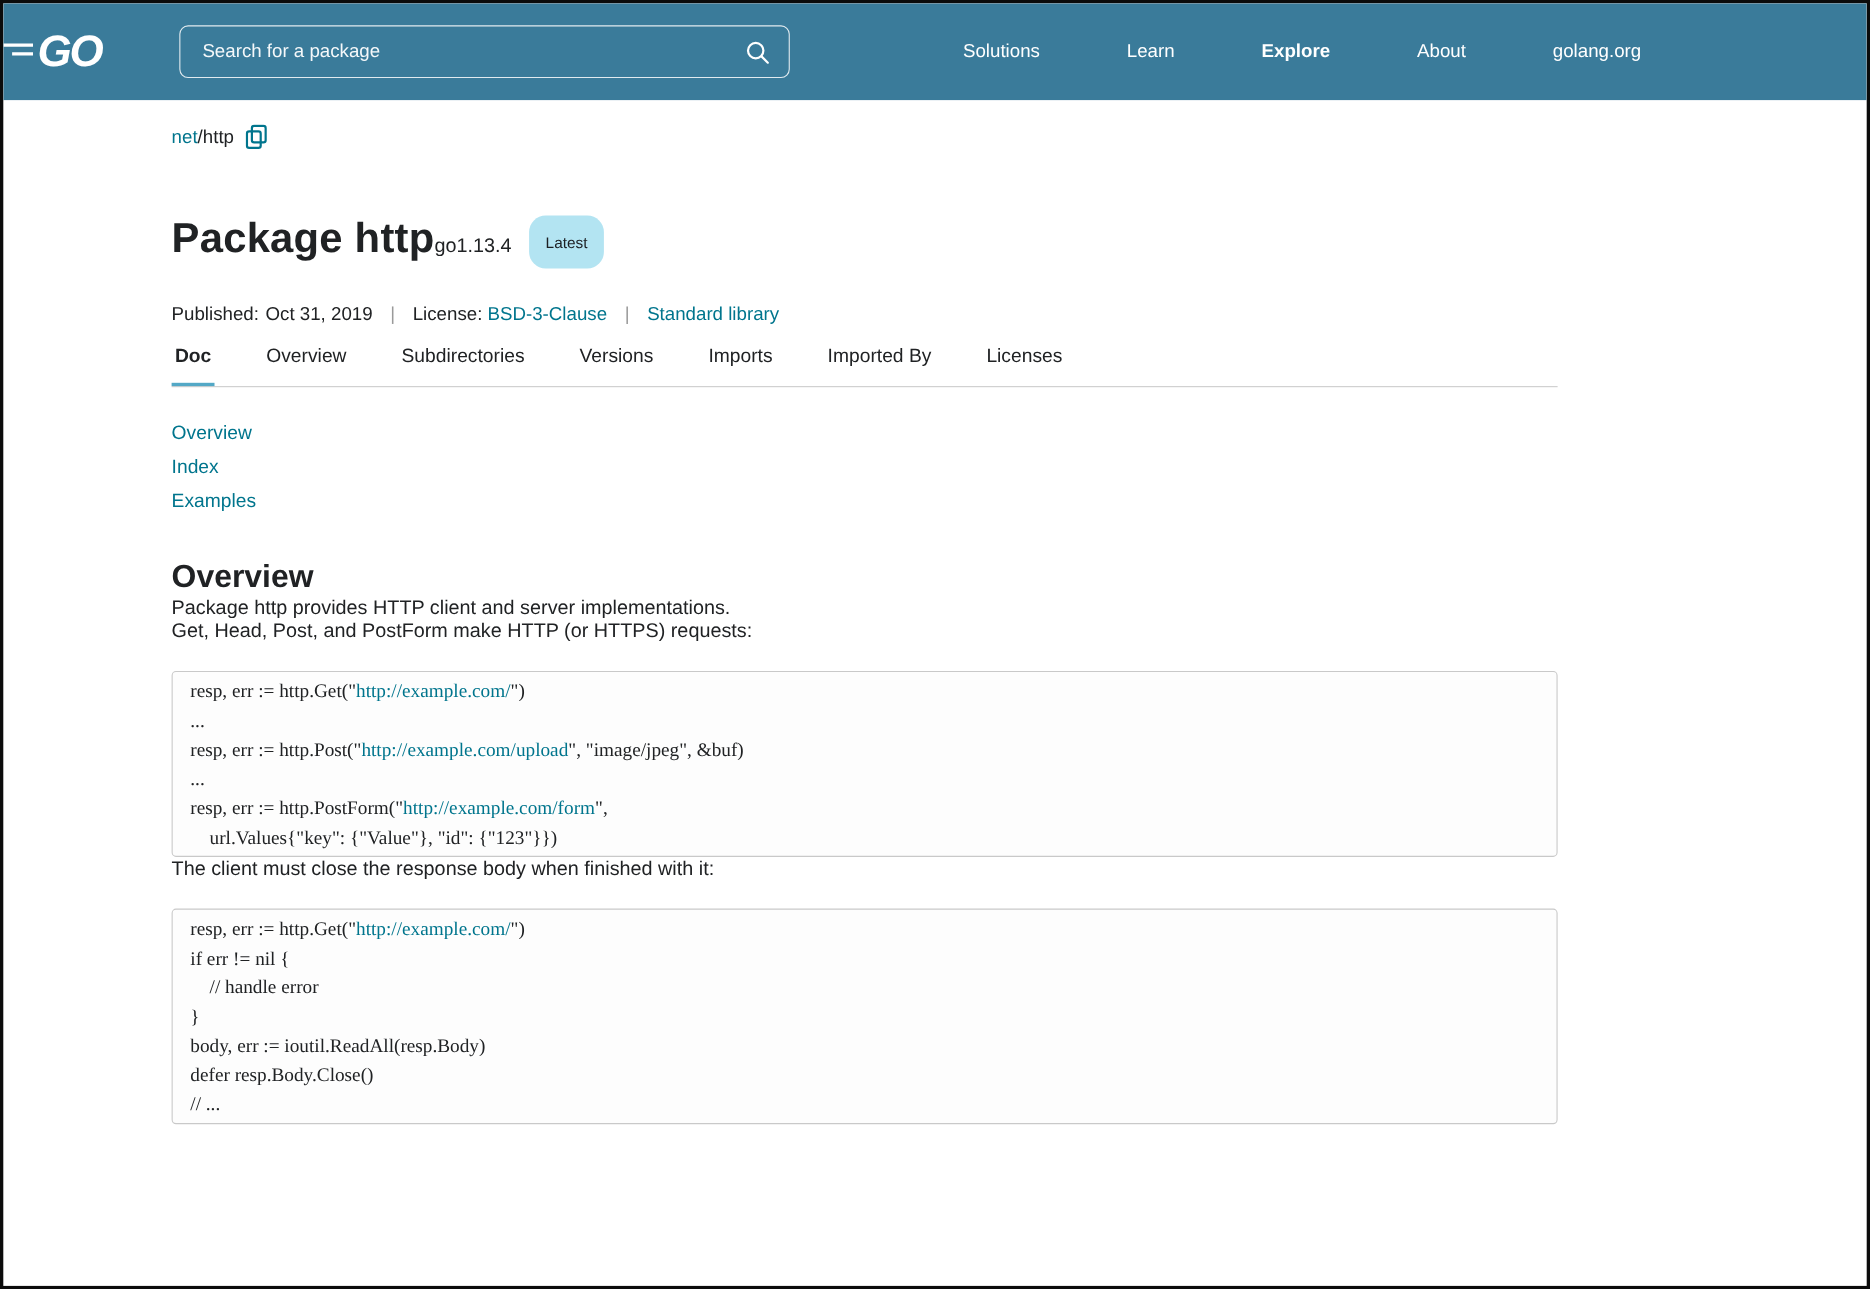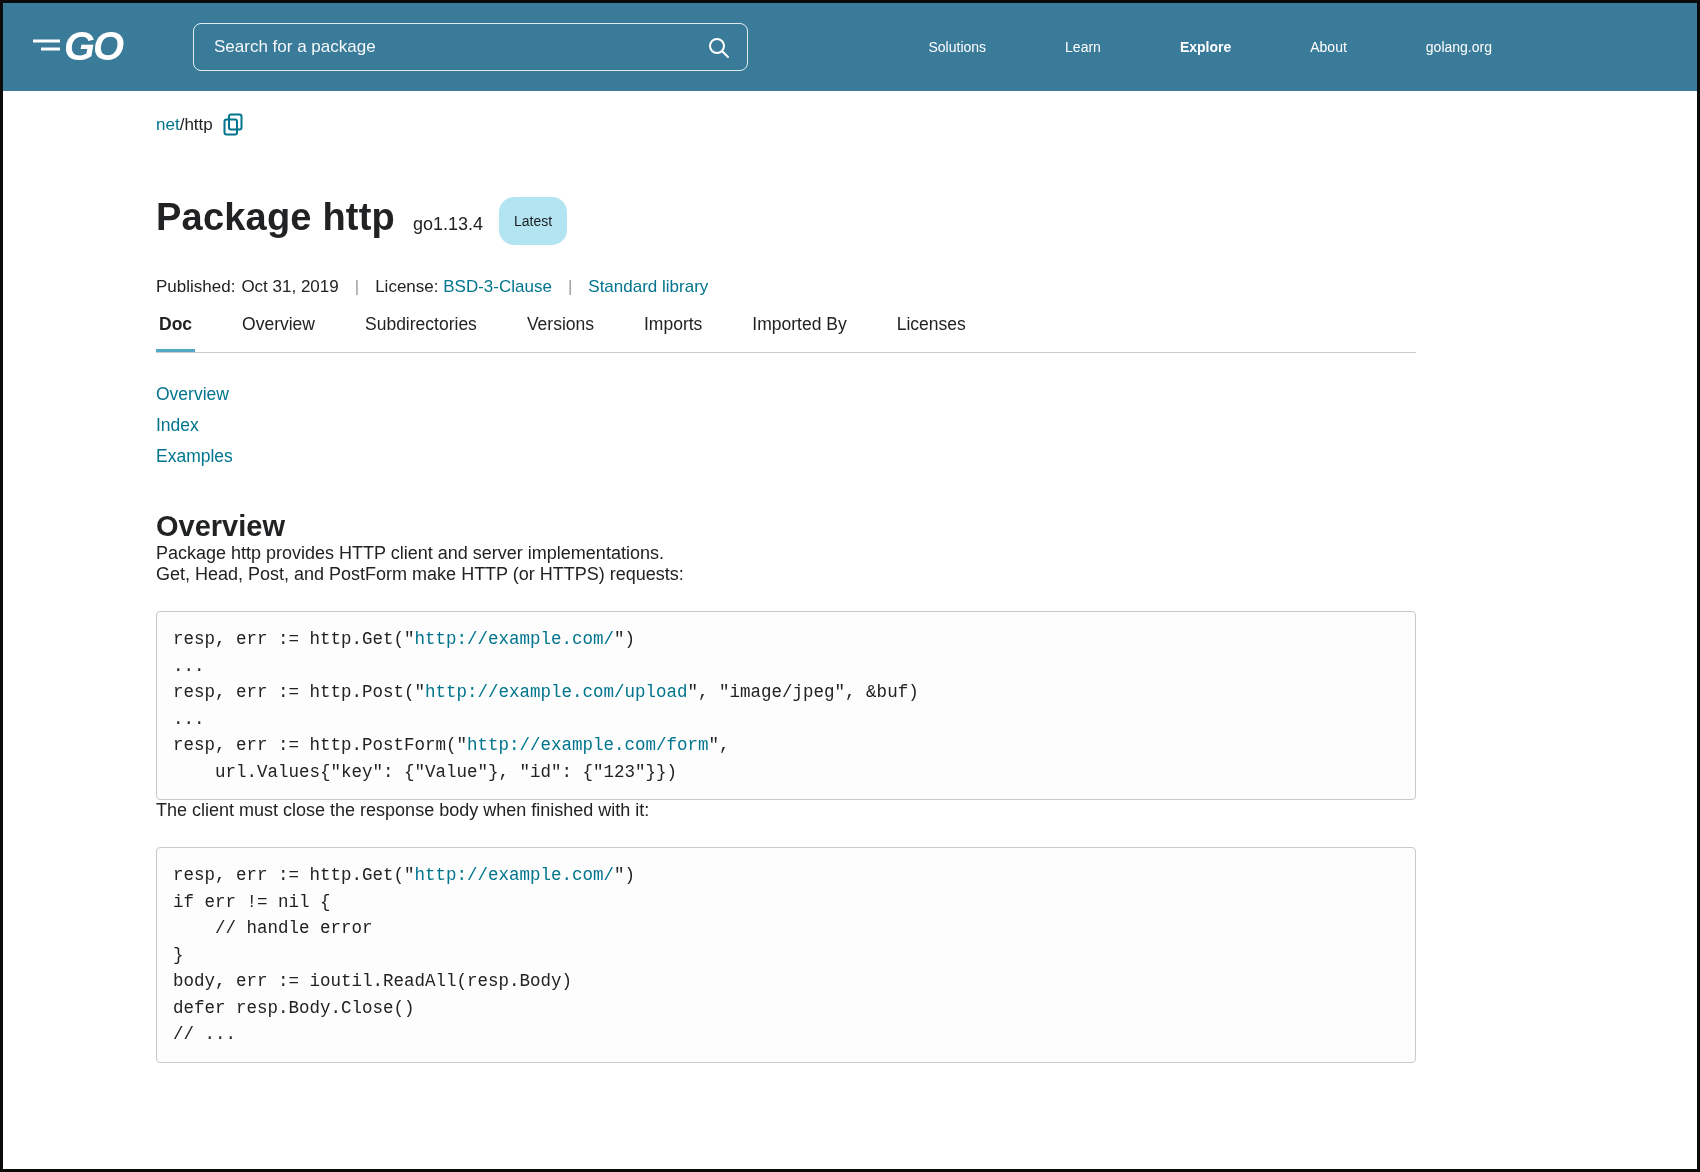--- a/index.html
+++ b/index.html
@@ -13,21 +13,20 @@
     background:#fff;
     border:3px solid #0b0b0b;
     overflow:hidden;
   }
 
   
   .header {
     height:88px;
     background:var(--header-bg,#3a7b9a);
     display:flex; align-items:center;
-    padding-left:30px;
   }
   .logo { display:flex; align-items:center; cursor:pointer; flex:0 0 auto; }
   .search-box {
     position:relative;
     margin-left:48px;
     width:555px; height:48px;
     border:1px solid rgba(255,255,255,0.85);
     border-radius:8px;
     display:flex; align-items:center;
   }
@@ -43,37 +42,37 @@
     position:absolute; right:16px; top:12px;
     width:24px; height:24px; cursor:pointer;
   }
   .nav {
     margin-left:auto;
     display:flex; align-items:center;
     gap:79px;
     padding-right:205px;
   }
   .nav-item {
-    color:#fff; font-size:14px; white-space:nowrap;
+    color:#fff; font-size:17px; white-space:nowrap;
     text-decoration:none; cursor:pointer;
   }
   .nav-item.active { font-weight:bold; }
 
   
   .main { margin-left:153px; width:1260px; }
 
   .breadcrumb { margin-top:22px; font-size:17px; display:flex; align-items:center; }
   .crumb-link { color:var(--link,#00758d); cursor:pointer; text-decoration:none; }
   .crumb-current { color:var(--text,#202224); }
   .copy-icon { margin-left:10px; display:inline-flex; cursor:pointer; }
   .copy-icon svg { stroke:var(--link,#00758d); }
 
   .title-row { margin-top:12px; display:flex; align-items:baseline; }
   .page-title { font-size:38px; font-weight:bold; letter-spacing:0.2px;margin-top:48px; }
-  .version { margin-left:18px; font-size:18px; }
+  .version { margin-left:0; font-size:18px; }
   .badge {
     margin-left:16px;
     background:var(--badge-bg,#b3e4f2);
     color:var(--badge-text,#1c1f23);
     font-size:14px;
     padding:16px 15px;
     border-radius:15px;
     cursor:pointer;
     position:relative; top:-4px;
   }
@@ -105,22 +104,22 @@
   .toc-link { font-size:17.5px; line-height:31px; width:max-content; }
 
   .section-heading { margin-top:38px; font-size:29px; font-weight:bold; }
   .main p { font-size:18px; }
 
   .code-block {
     margin-top:26px;
     border:1px solid #c9c9c9;
     border-radius:4px;
     background:#fdfdfd;
-    padding:14px 16px;
-    font-family:Liberation Mono, monospace;
+    padding:4px 16px;
+    font-family:Liberation Serif, serif;
     font-size:17.5px;
   }
   .code-line { white-space:pre; line-height:26.5px; min-height:26.5px; }
   .code-url { color:var(--link,#00758d); cursor:pointer; }
 </style>
 </head>
 <body>
 
 <div class="page">
 

